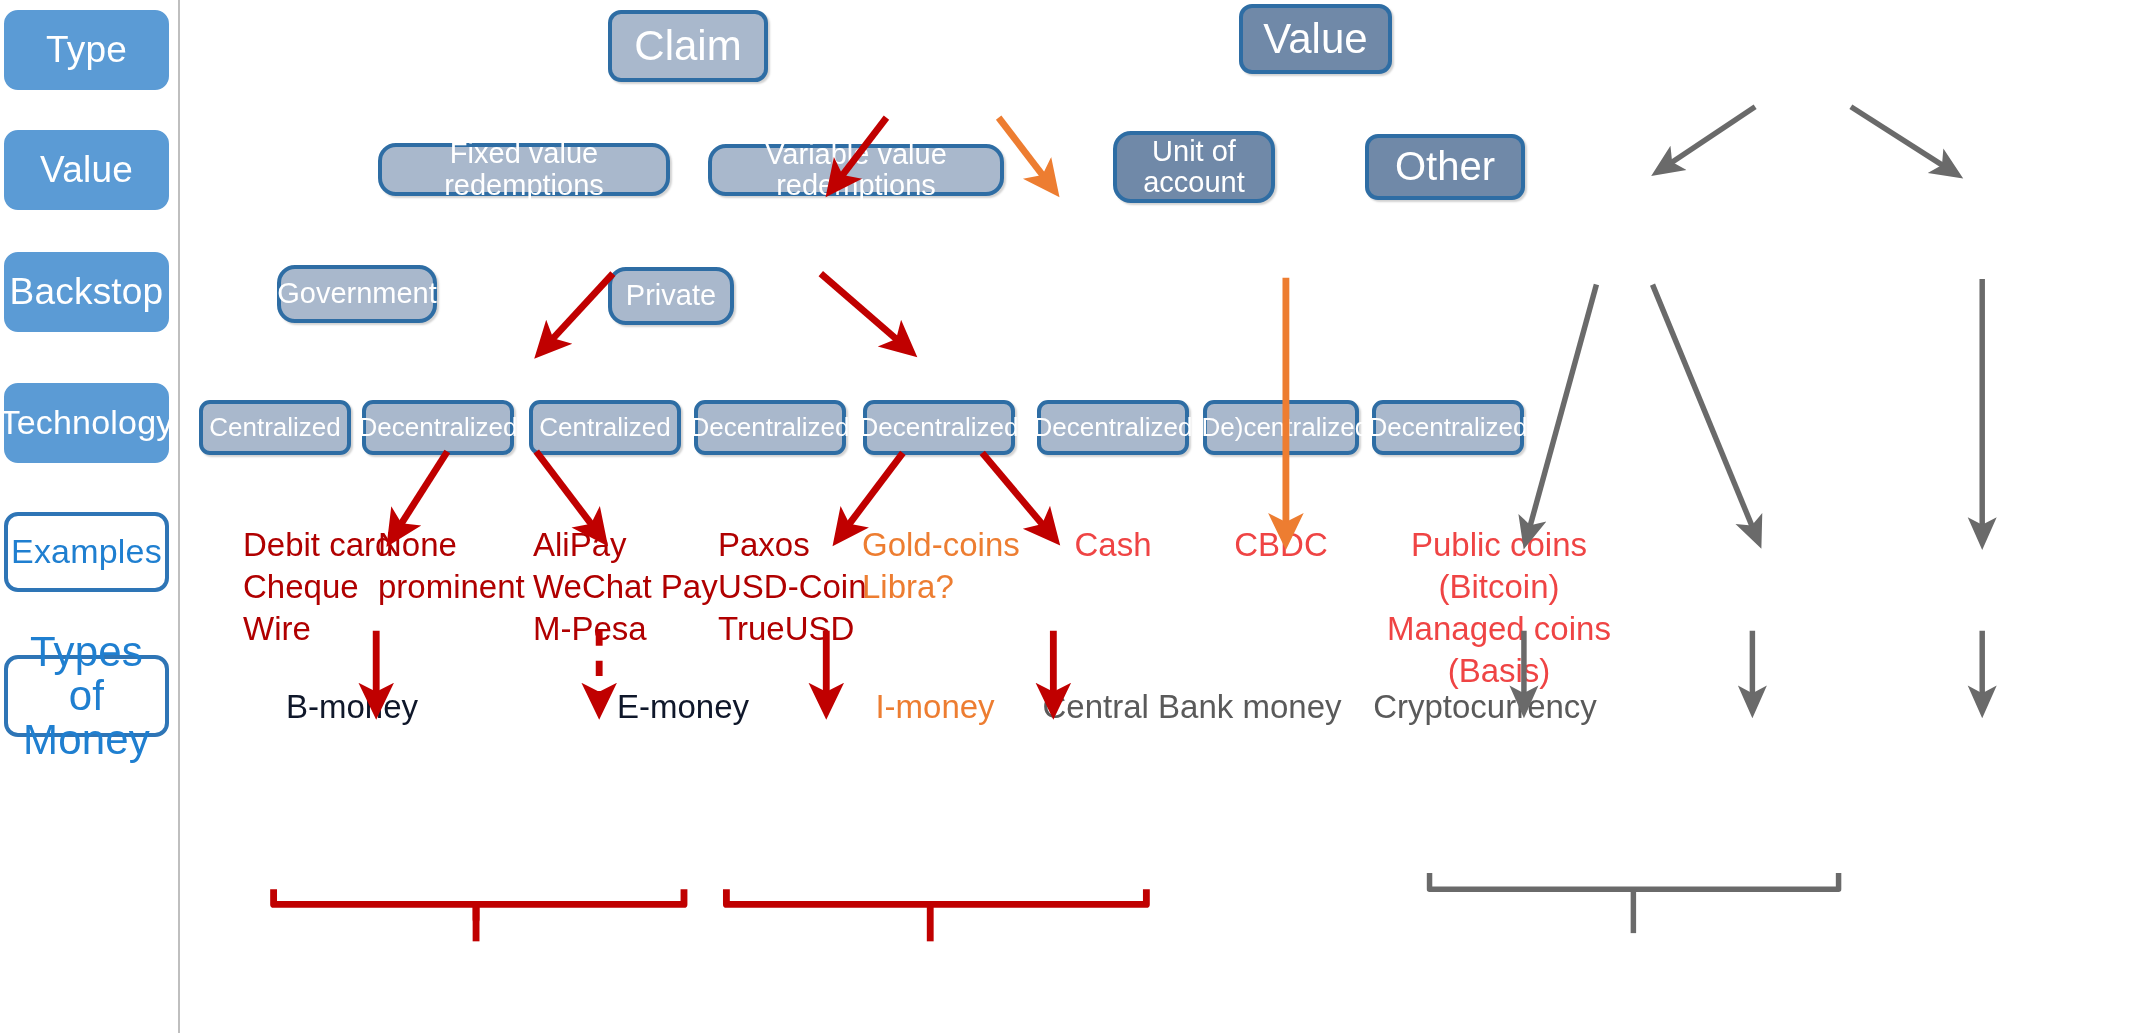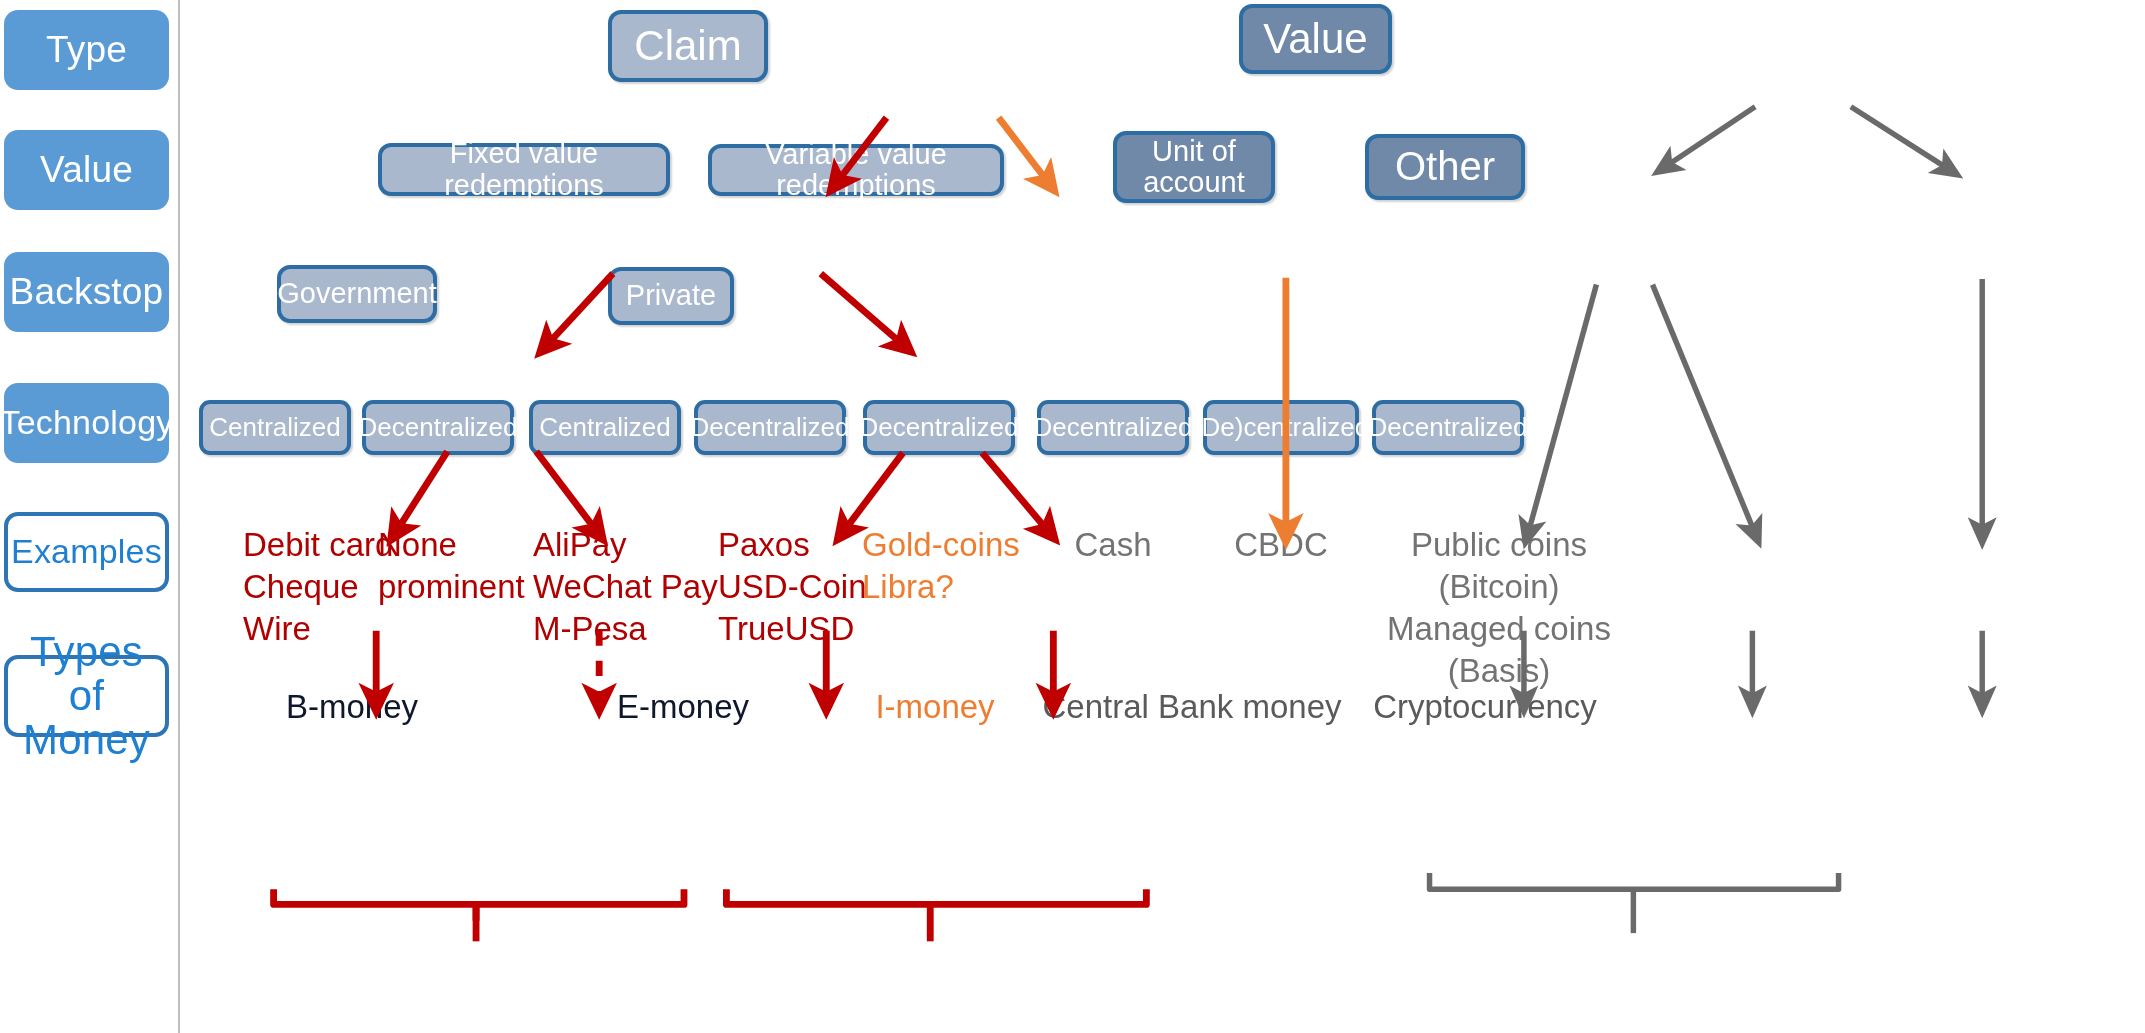--- a/index.html
+++ b/index.html
@@ -21,27 +21,27 @@
   .node{
     position:absolute;box-sizing:border-box;display:flex;align-items:center;
     justify-content:center;text-align:center;color:#ffffff;line-height:1.08;
     border-radius:13px;border:4px solid #2E6DA4;background:#A9B8CC;
     box-shadow:2px 2px 2px rgba(0,0,0,.18);
   }
   .node.dark{background:#7089A8;}
   .n-claim{font-size:42px;}
   .n-object{font-size:42px;}
   .n-other{font-size:40px;}
-  .n-mid{font-size:29px;}
+  .n-mid{font-size:29px;border-radius:18px;}
   .n-tech{font-size:26px;border-radius:11px;}
 
   
   .exlist{position:absolute;font-size:33px;line-height:1.27;color:#B00000;white-space:pre-line;}
   .exlist.orange{color:#ED7D31;}
-  .exlist.grey{color:#737373;}
+  .exlist.grey{color:#ef4444;}
   .exlist.ctr{text-align:center;}
   .moneylbl{position:absolute;font-size:33px;color:#0f172a;text-align:center;}
   .moneylbl.orange{color:#ED7D31;}
   .moneylbl.grey{color:#5A5A5A;}
 </style>
 </head>
 <body>
 
 <div id="canvas">
 

